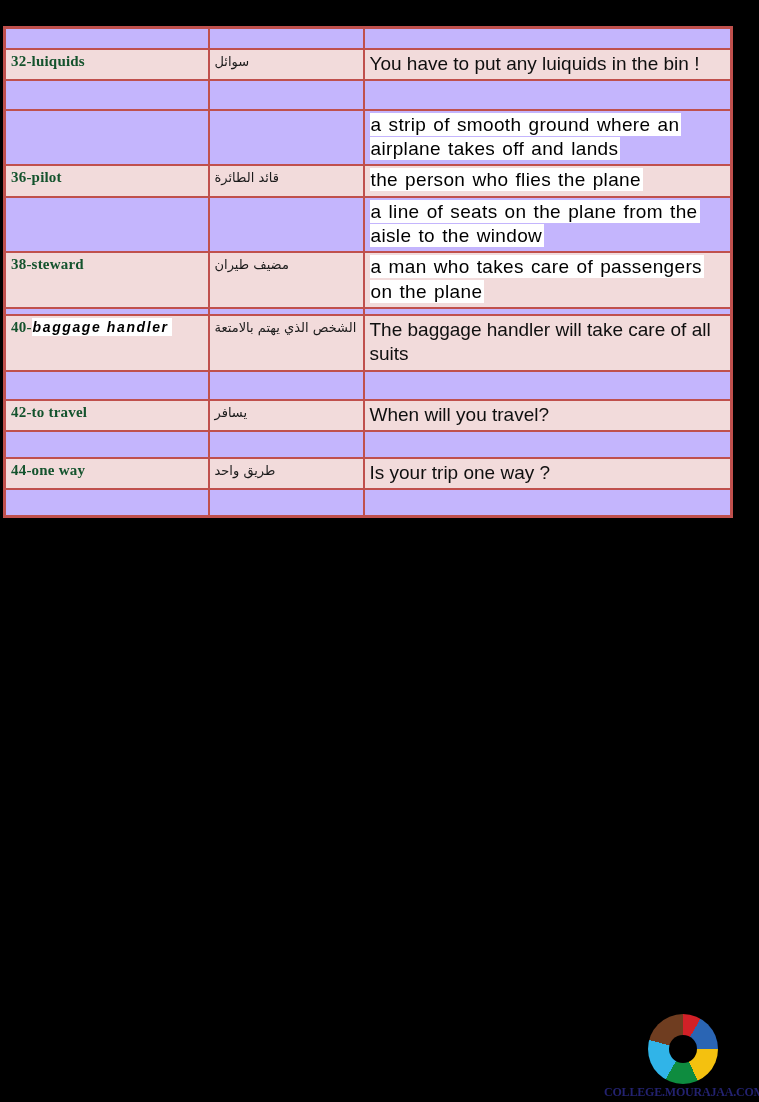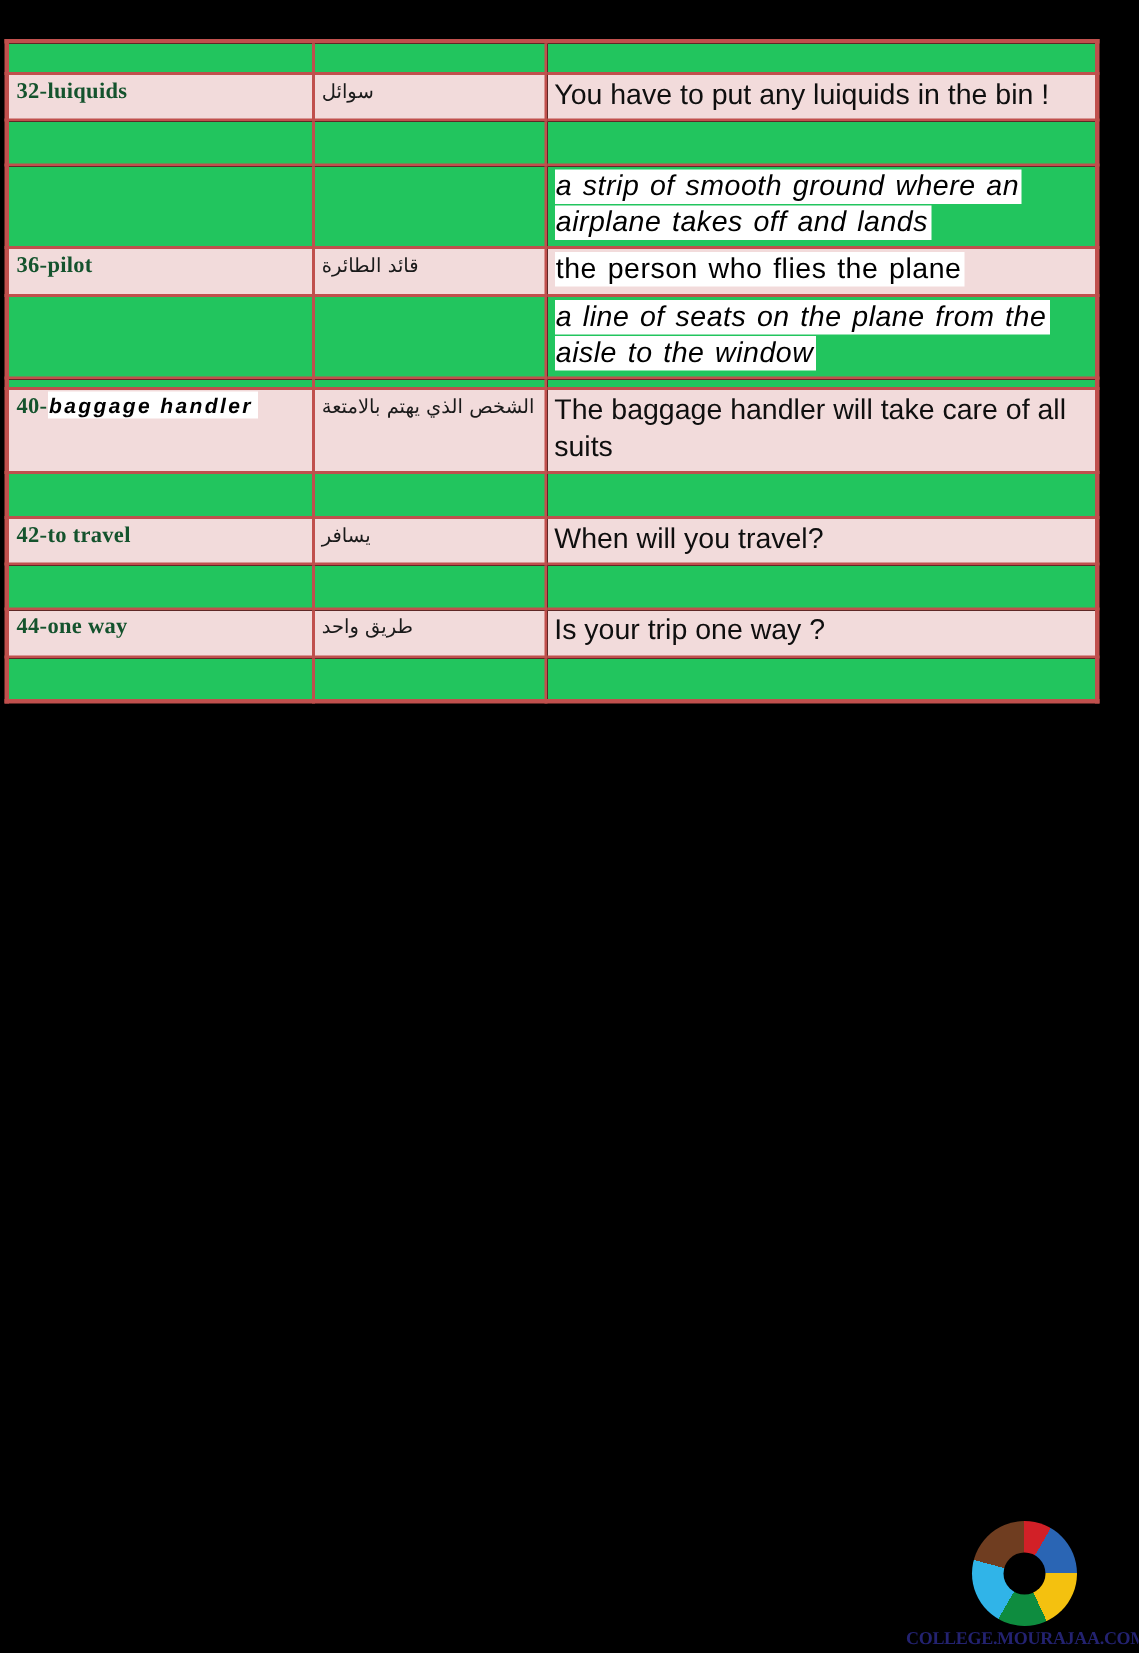--- a/index.html
+++ b/index.html
@@ -23,21 +23,21 @@
   .vocab td {
     border: 2px solid #c0504d;
     padding: 2px 5px 3px 5px;
     vertical-align: top;
     overflow: hidden;
   }
   col.c1 { width: 204px; }
   col.c2 { width: 155px; }
   col.c3 { width: 368px; }
 
-  tr.dark td { background: #22c55e; font-style: italic; }
+  tr.dark td { background: #c4b5fd; }
   tr.pink td { background: #f2dbdb; }
 
   
   tr:nth-child(1)  td { height: 21px; }
   tr:nth-child(3)  td { height: 30px; }
   tr:nth-child(9)  td { height: 30px; }
   tr:nth-child(10) td { height: 29px; }
   tr:nth-child(11) td { height: 30px; }
   tr:nth-child(12) td { height: 27px; }
   tr:nth-child(13) td { height: 30px; }
@@ -146,20 +146,25 @@
       <td><span class="arabic-text" dir="rtl">قائد الطائرة</span></td>
       <td><span class="example-text marked-ex">the person who flies the plane</span></td>
     </tr>
 
     <tr class="dark">
       <td><span class="term-prefix"></span></td>
       <td><span class="arabic-text" dir="rtl"></span></td>
       <td><span class="example-text marked-ex">a line of seats on the plane from the aisle to the window</span></td>
     </tr>
 
+    <tr class="pink">
+      <td><span class="term-prefix">38-steward</span></td>
+      <td><span class="arabic-text" dir="rtl">مضيف طيران</span></td>
+      <td><span class="example-text marked-ex">a man who takes care of passengers on the plane</span></td>
+    </tr>
 
     <tr class="dark">
       <td><span class="term-prefix"></span></td>
       <td><span class="arabic-text" dir="rtl"></span></td>
       <td><span class="example-text"></span></td>
     </tr>
 
     <tr class="pink">
       <td><span class="term-prefix">40-</span><span class="term-marked">baggage handler</span></td>
       <td><span class="arabic-text" dir="rtl">الشخص الذي يهتم بالامتعة</span></td>

